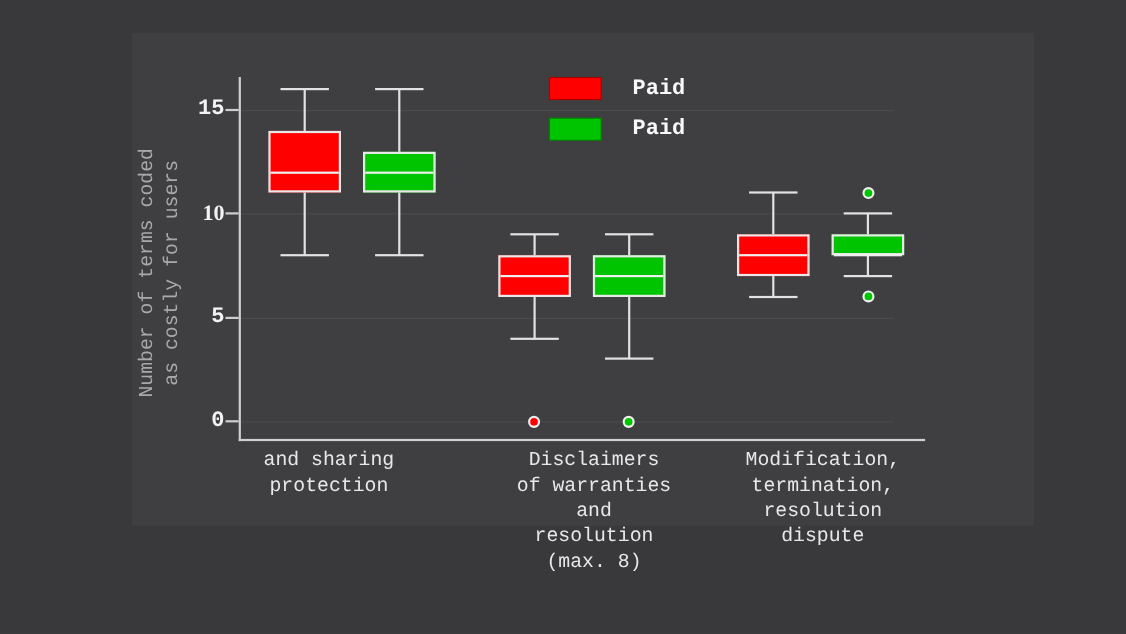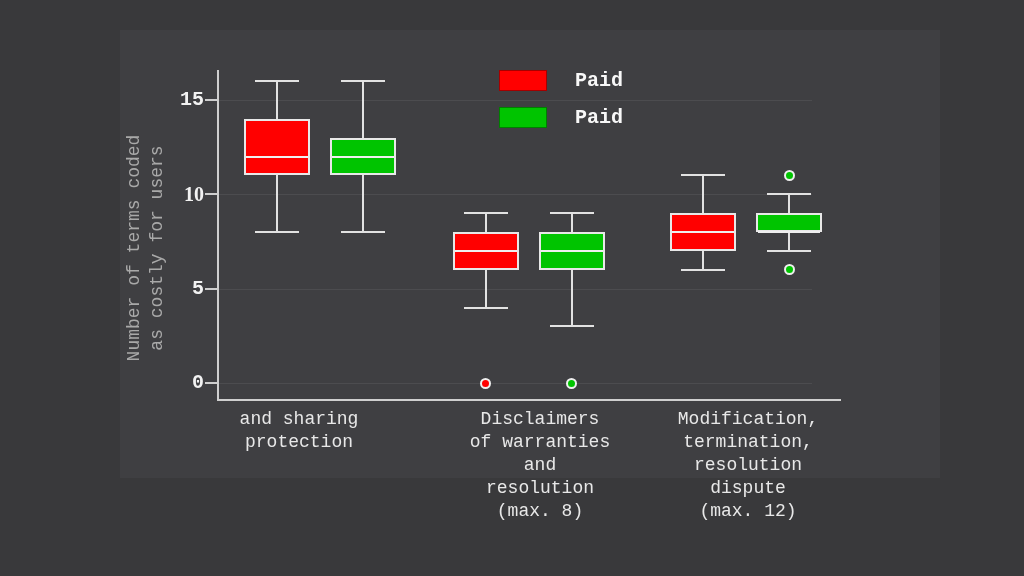--- a/index.html
+++ b/index.html
@@ -124,16 +124,15 @@
         <div>of warranties</div>
         <div>and</div>
         <div>resolution</div>
         <div>(max. 8)</div>
       </div>
       <div class="xcat-label" style="left: 508px; top: 378px;">
         <div>Modification,</div>
         <div>termination,</div>
         <div>resolution</div>
         <div>dispute</div>
-        <div>(max. 12)</div>
       </div>
     </div>
 </div>
 
 </body></html>

